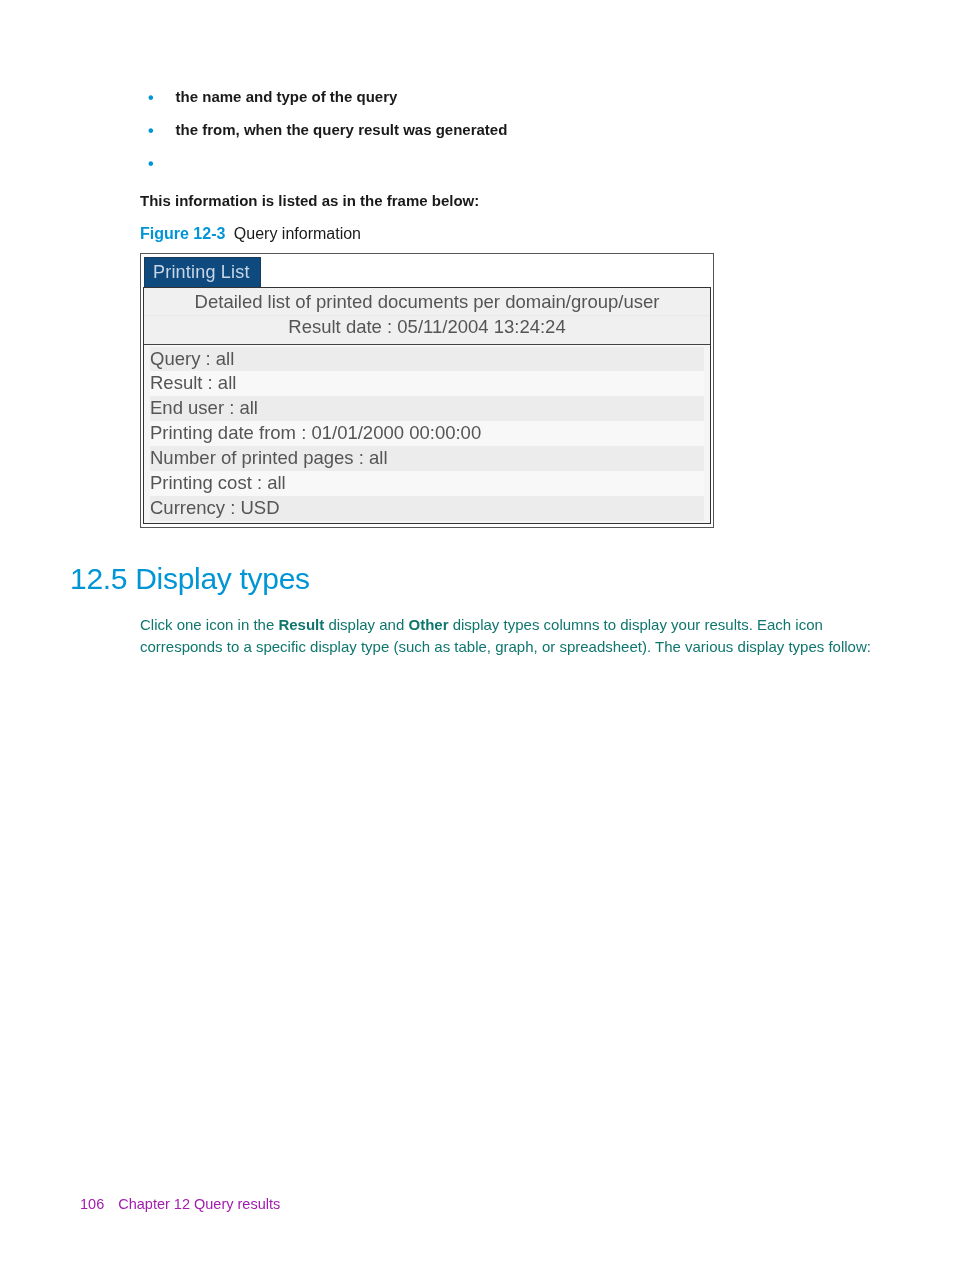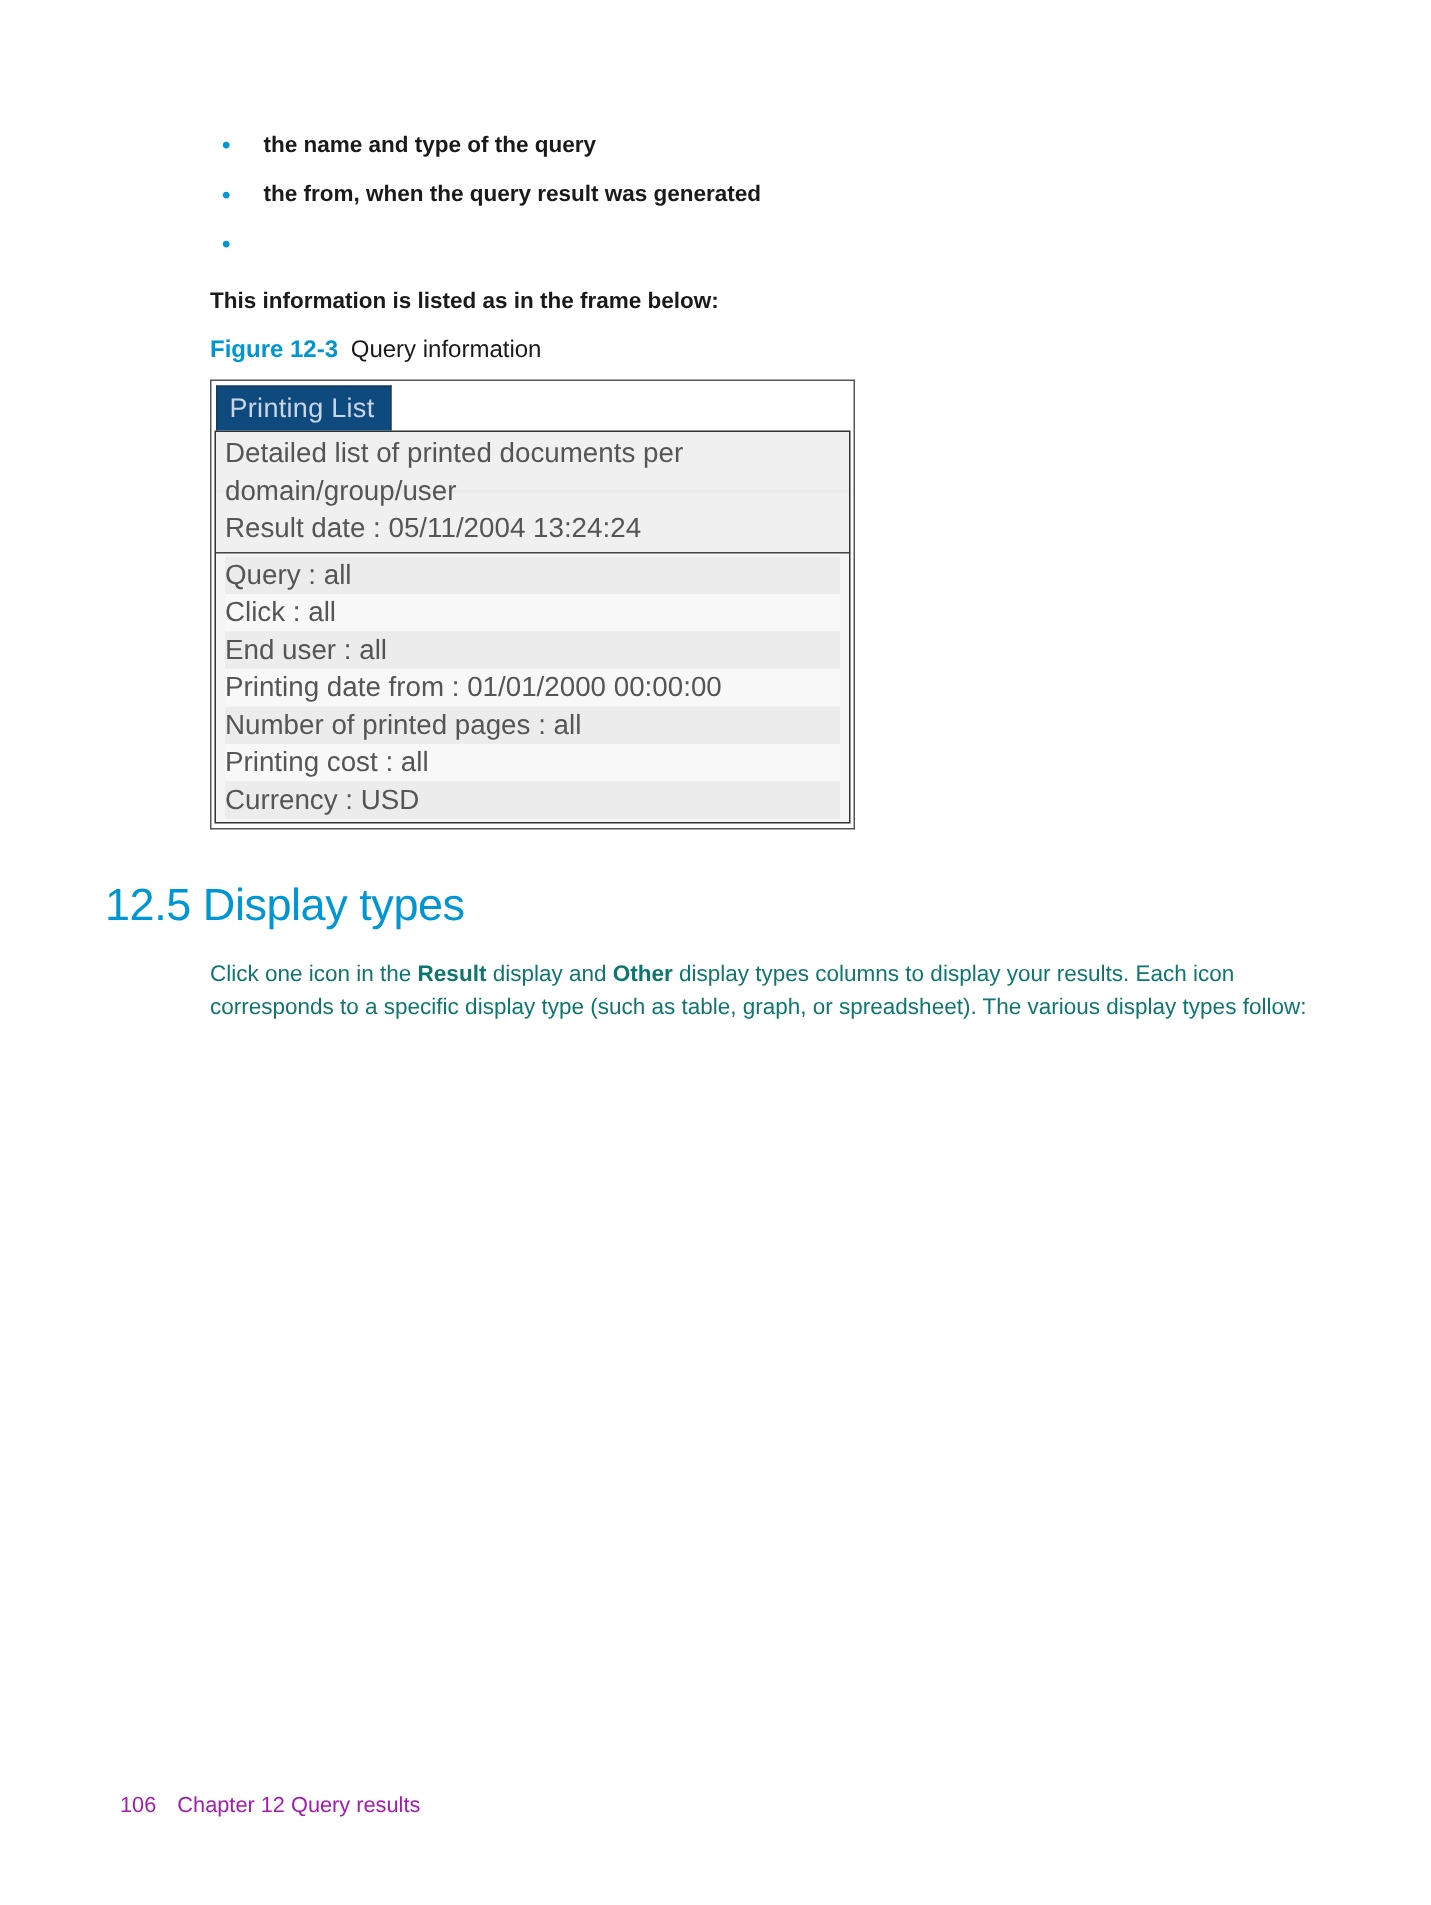--- a/index.html
+++ b/index.html
@@ -53,21 +53,21 @@
     .figure-label .fig-num {
       color: #0096d6;
       font-weight: 700;
     }
     .figure-label .fig-title {
       color: #1a1a1a;
       font-weight: 500;
       margin-left: 4px;
     }
     .screenshot-figure {
-      width: 430px;
+      width: 574px;
       border: 1px solid #555;
       margin-top: 4px;
       margin-bottom: 34px;
     }
     .screenshot-tab {
       display: inline-block;
       background: #0f4a7f;
       color: #c8d6e6;
       padding: 4px 10px 4px 8px;
       font-size: 18px;
@@ -83,20 +83,21 @@
       margin: 0px 2px 3px 2px;
       background: #f5f5f5;
     }
     .screenshot-section1 {
       padding: 2px 6px 4px 6px;
       border-bottom: 1px solid #444;
       color: #555;
       font-size: 18.5px;
       line-height: 1.35;
       background: linear-gradient(to bottom, #f0f0f0 0%, #f0f0f0 48%, #e6e6e6 48%, #f0f0f0 52%);
+      text-align: center;
     }
     .screenshot-section2 {
       padding: 2px 6px 2px 6px;
       color: #555;
       font-size: 18.5px;
       line-height: 1.35;
     }
     .screenshot-row {
       padding: 0;
     }
@@ -163,21 +164,21 @@
 
     <div class="screenshot-figure">
       <div class="screenshot-tab">Printing List</div>
       <div class="screenshot-box">
         <div class="screenshot-section1">
           <div>Detailed list of printed documents per domain/group/user</div>
           <div>Result date : 05/11/2004 13:24:24</div>
         </div>
         <div class="screenshot-section2">
           <div class="screenshot-row">Query : all</div>
-          <div class="screenshot-row">Click : all</div>
+          <div class="screenshot-row">Result : all</div>
           <div class="screenshot-row">End user : all</div>
           <div class="screenshot-row">Printing date from : 01/01/2000 00:00:00</div>
           <div class="screenshot-row">Number of printed pages : all</div>
           <div class="screenshot-row">Printing cost : all</div>
           <div class="screenshot-row">Currency : USD</div>
         </div>
       </div>
     </div>
   </div>
 

